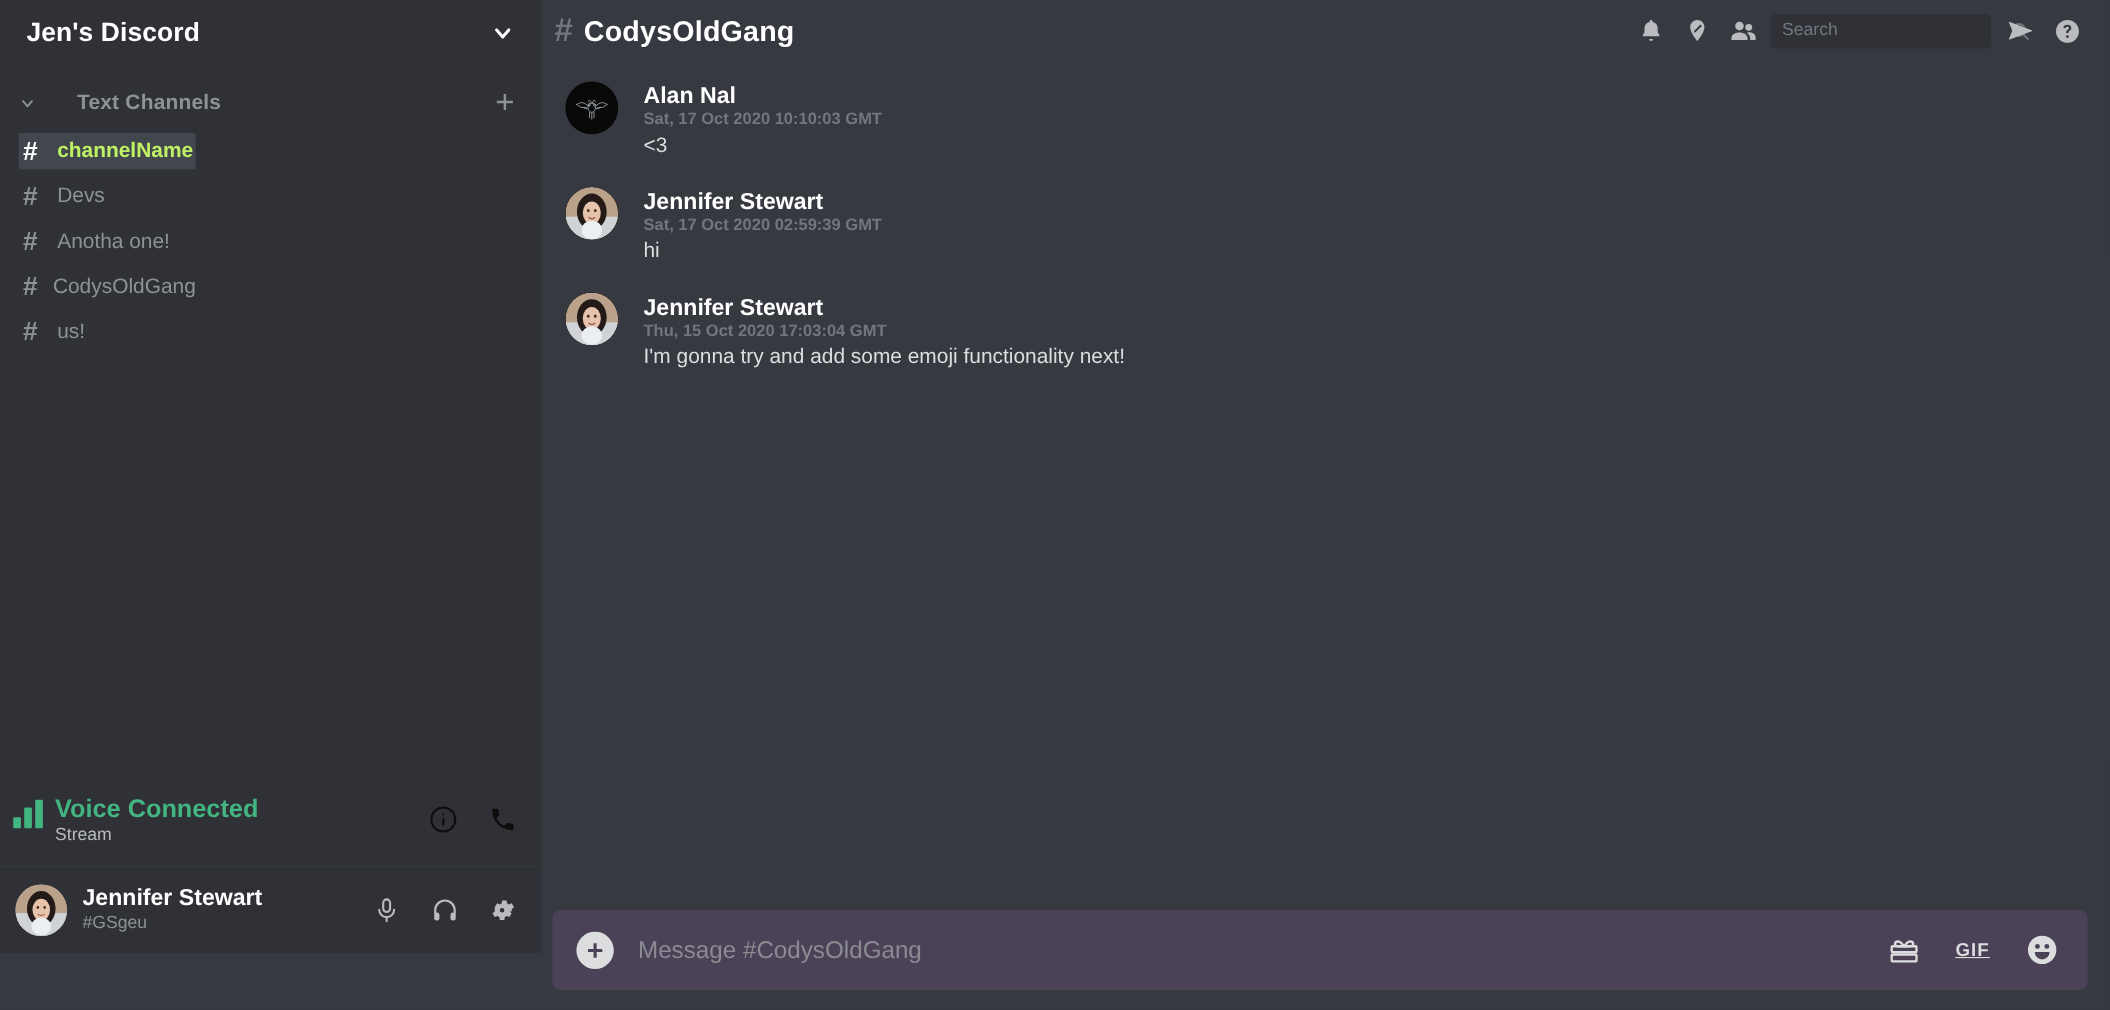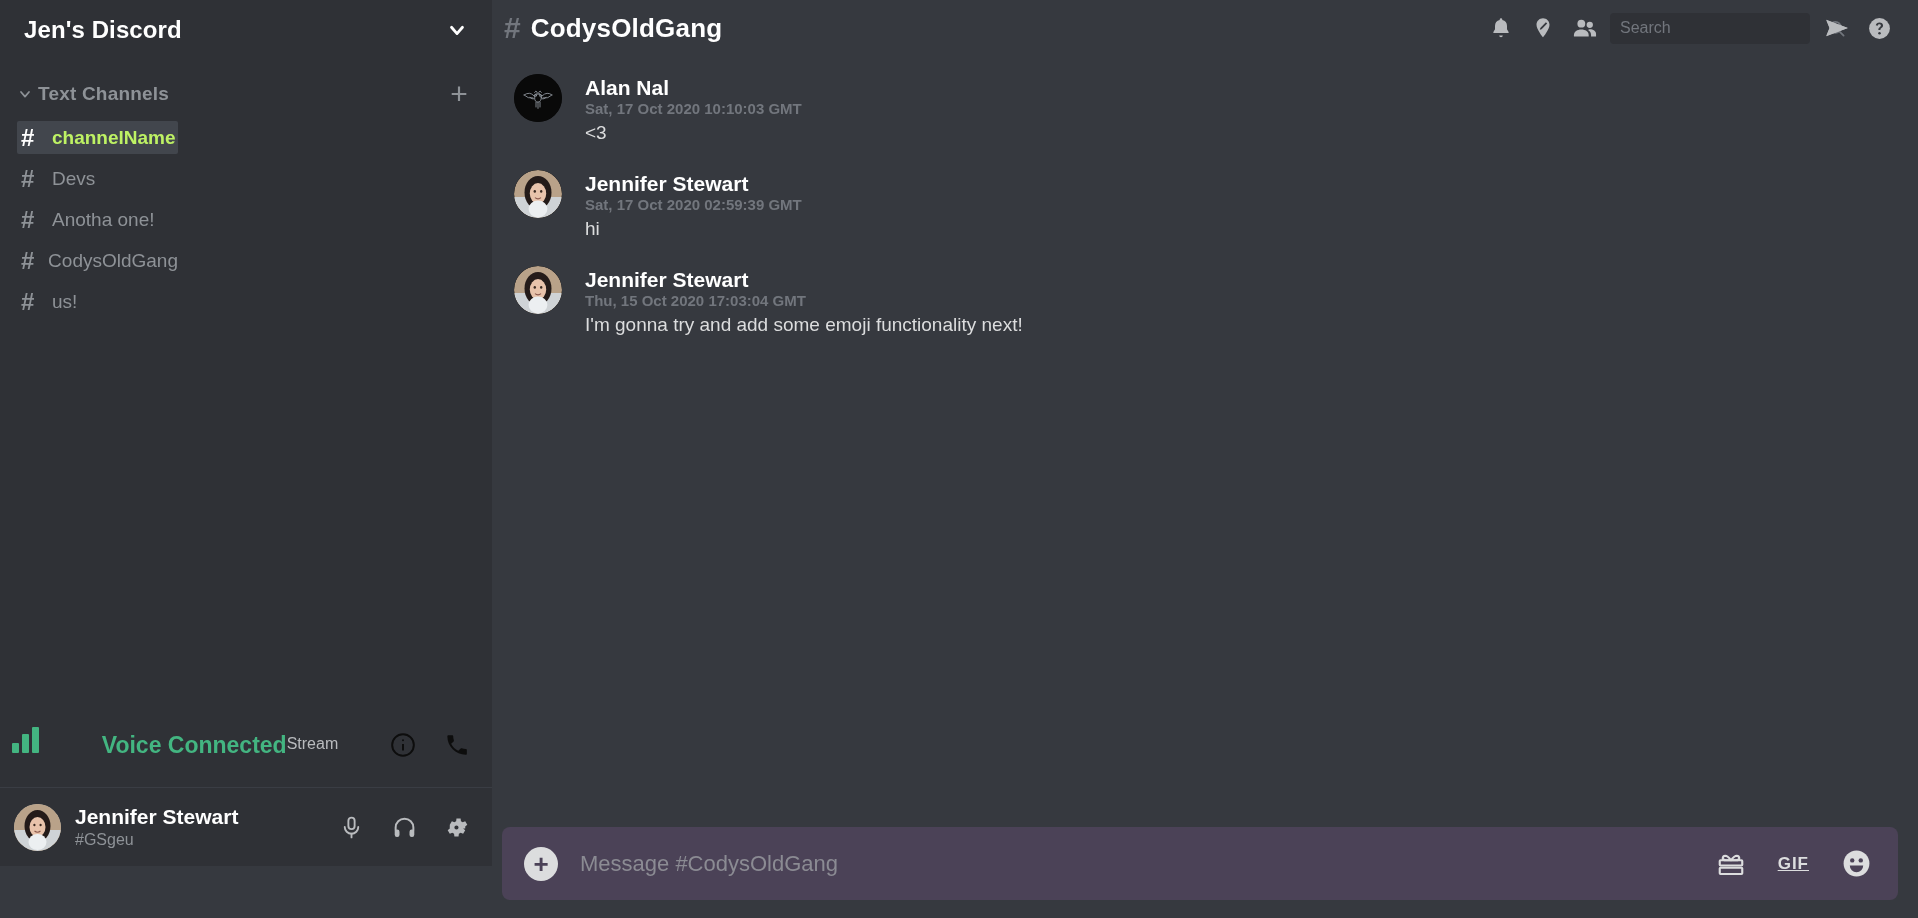--- a/index.html
+++ b/index.html
@@ -34,20 +34,21 @@
     display: flex; align-items: center; justify-content: center;
     color: #ffffff;
   }
   .chevron-down svg { display: block; }
 
   .channels-section { padding-top: 19px; }
   .section-header {
     display: flex; align-items: center;
     padding: 0 22px 0 16px;
     height: 30px;
+    gap: 32px;
   }
   .section-caret {
     width: 18px; height: 18px; color: #8e9297;
     display: flex; align-items: center; justify-content: center;
     margin-right: 4px;
   }
   .section-title {
     color: #8e9297; font-size: 19px; font-weight: bold;
     flex: 1; letter-spacing: 0.2px;
   }
@@ -88,21 +89,21 @@
     border-bottom: 1px solid #3a3d44;
   }
   .signal-icon {
     display: flex; align-items: flex-end; gap: 3px;
     height: 26px; margin-right: 11px; margin-bottom: 10px;
   }
   .signal-icon i { display:block; width: 7px; background: #43b581; border-radius: 1px; }
   .signal-icon i:nth-child(1) { height: 10px; }
   .signal-icon i:nth-child(2) { height: 19px; }
   .signal-icon i:nth-child(3) { height: 26px; }
-  .voice-text { flex: 1; display: flex; flex-direction: row; justify-content: center; }
+  .voice-text { flex: 1; display: flex; flex-direction: column; justify-content: center; }
   .voice-status {
     color: #43b581; font-size: 23px; font-weight: bold; line-height: 26px;
   }
   .voice-sub { color: #b9bbbe; font-size: 16px; margin-top: 3px; }
   .voice-actions { display: flex; align-items: center; gap: 28px; }
   .voice-icon { color: #0d0d0d; display: flex; align-items: center; justify-content: center; cursor: pointer; }
 
   
   .user-panel {
     height: 78px; display: flex; align-items: center;

